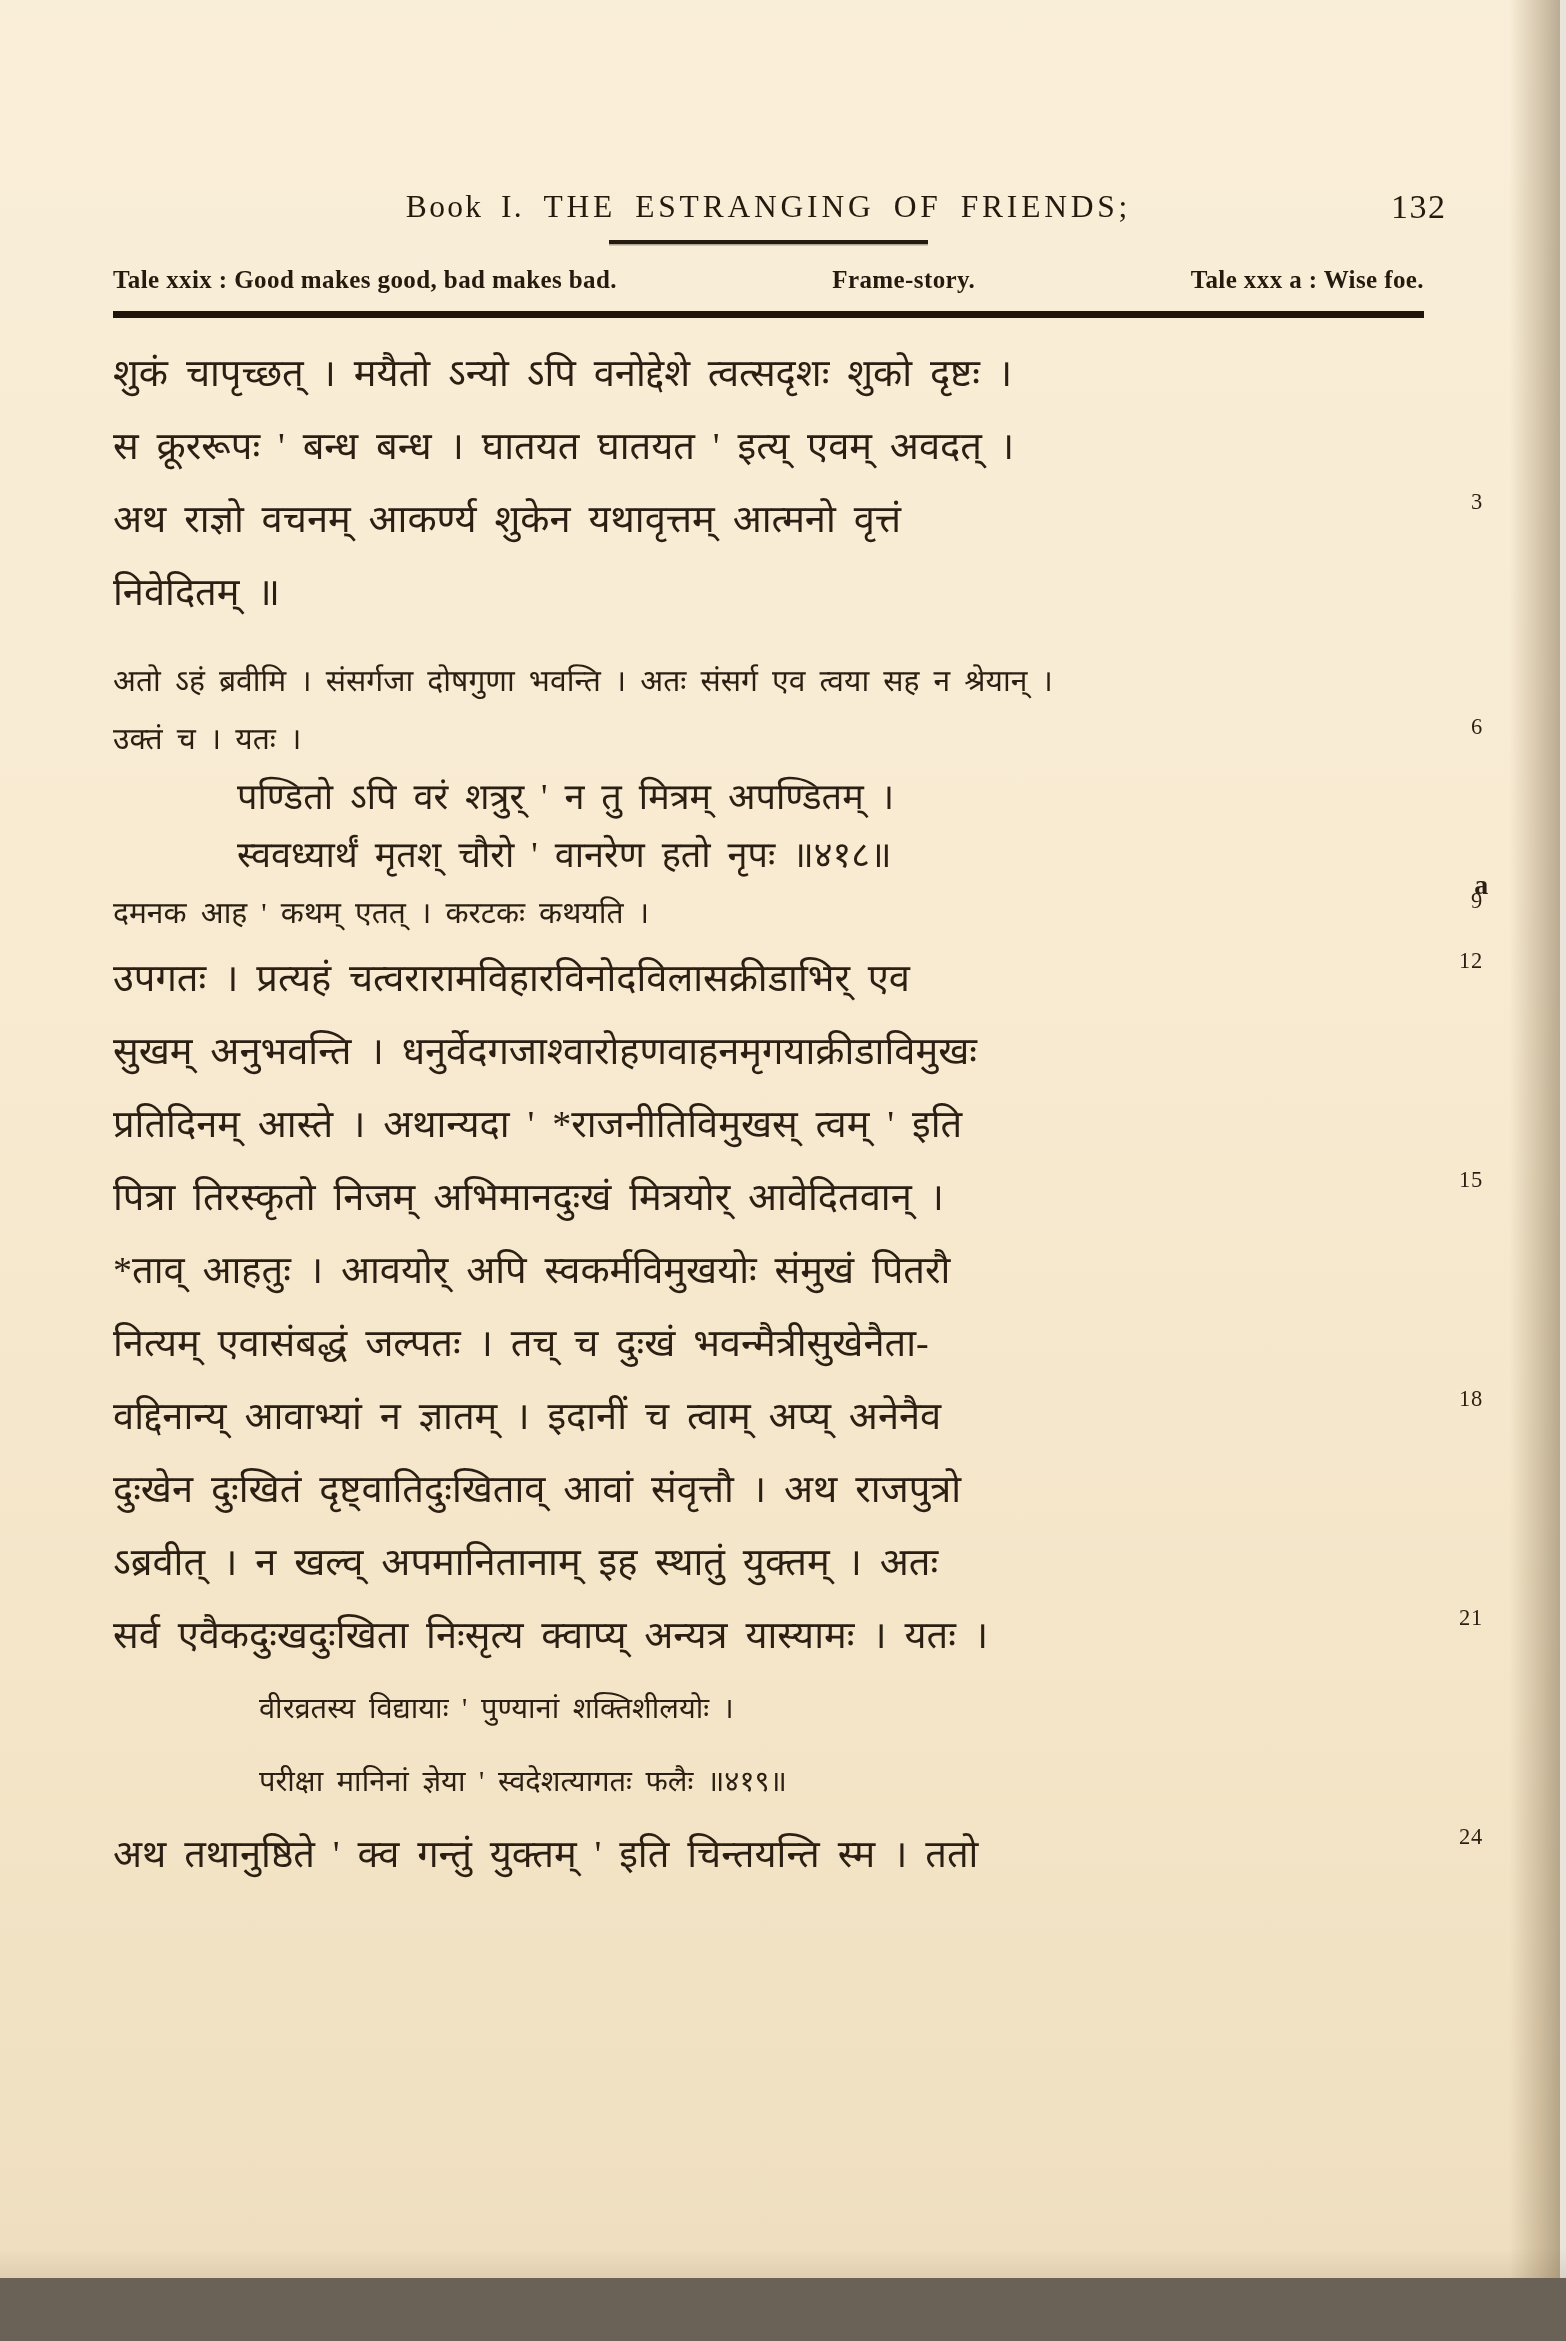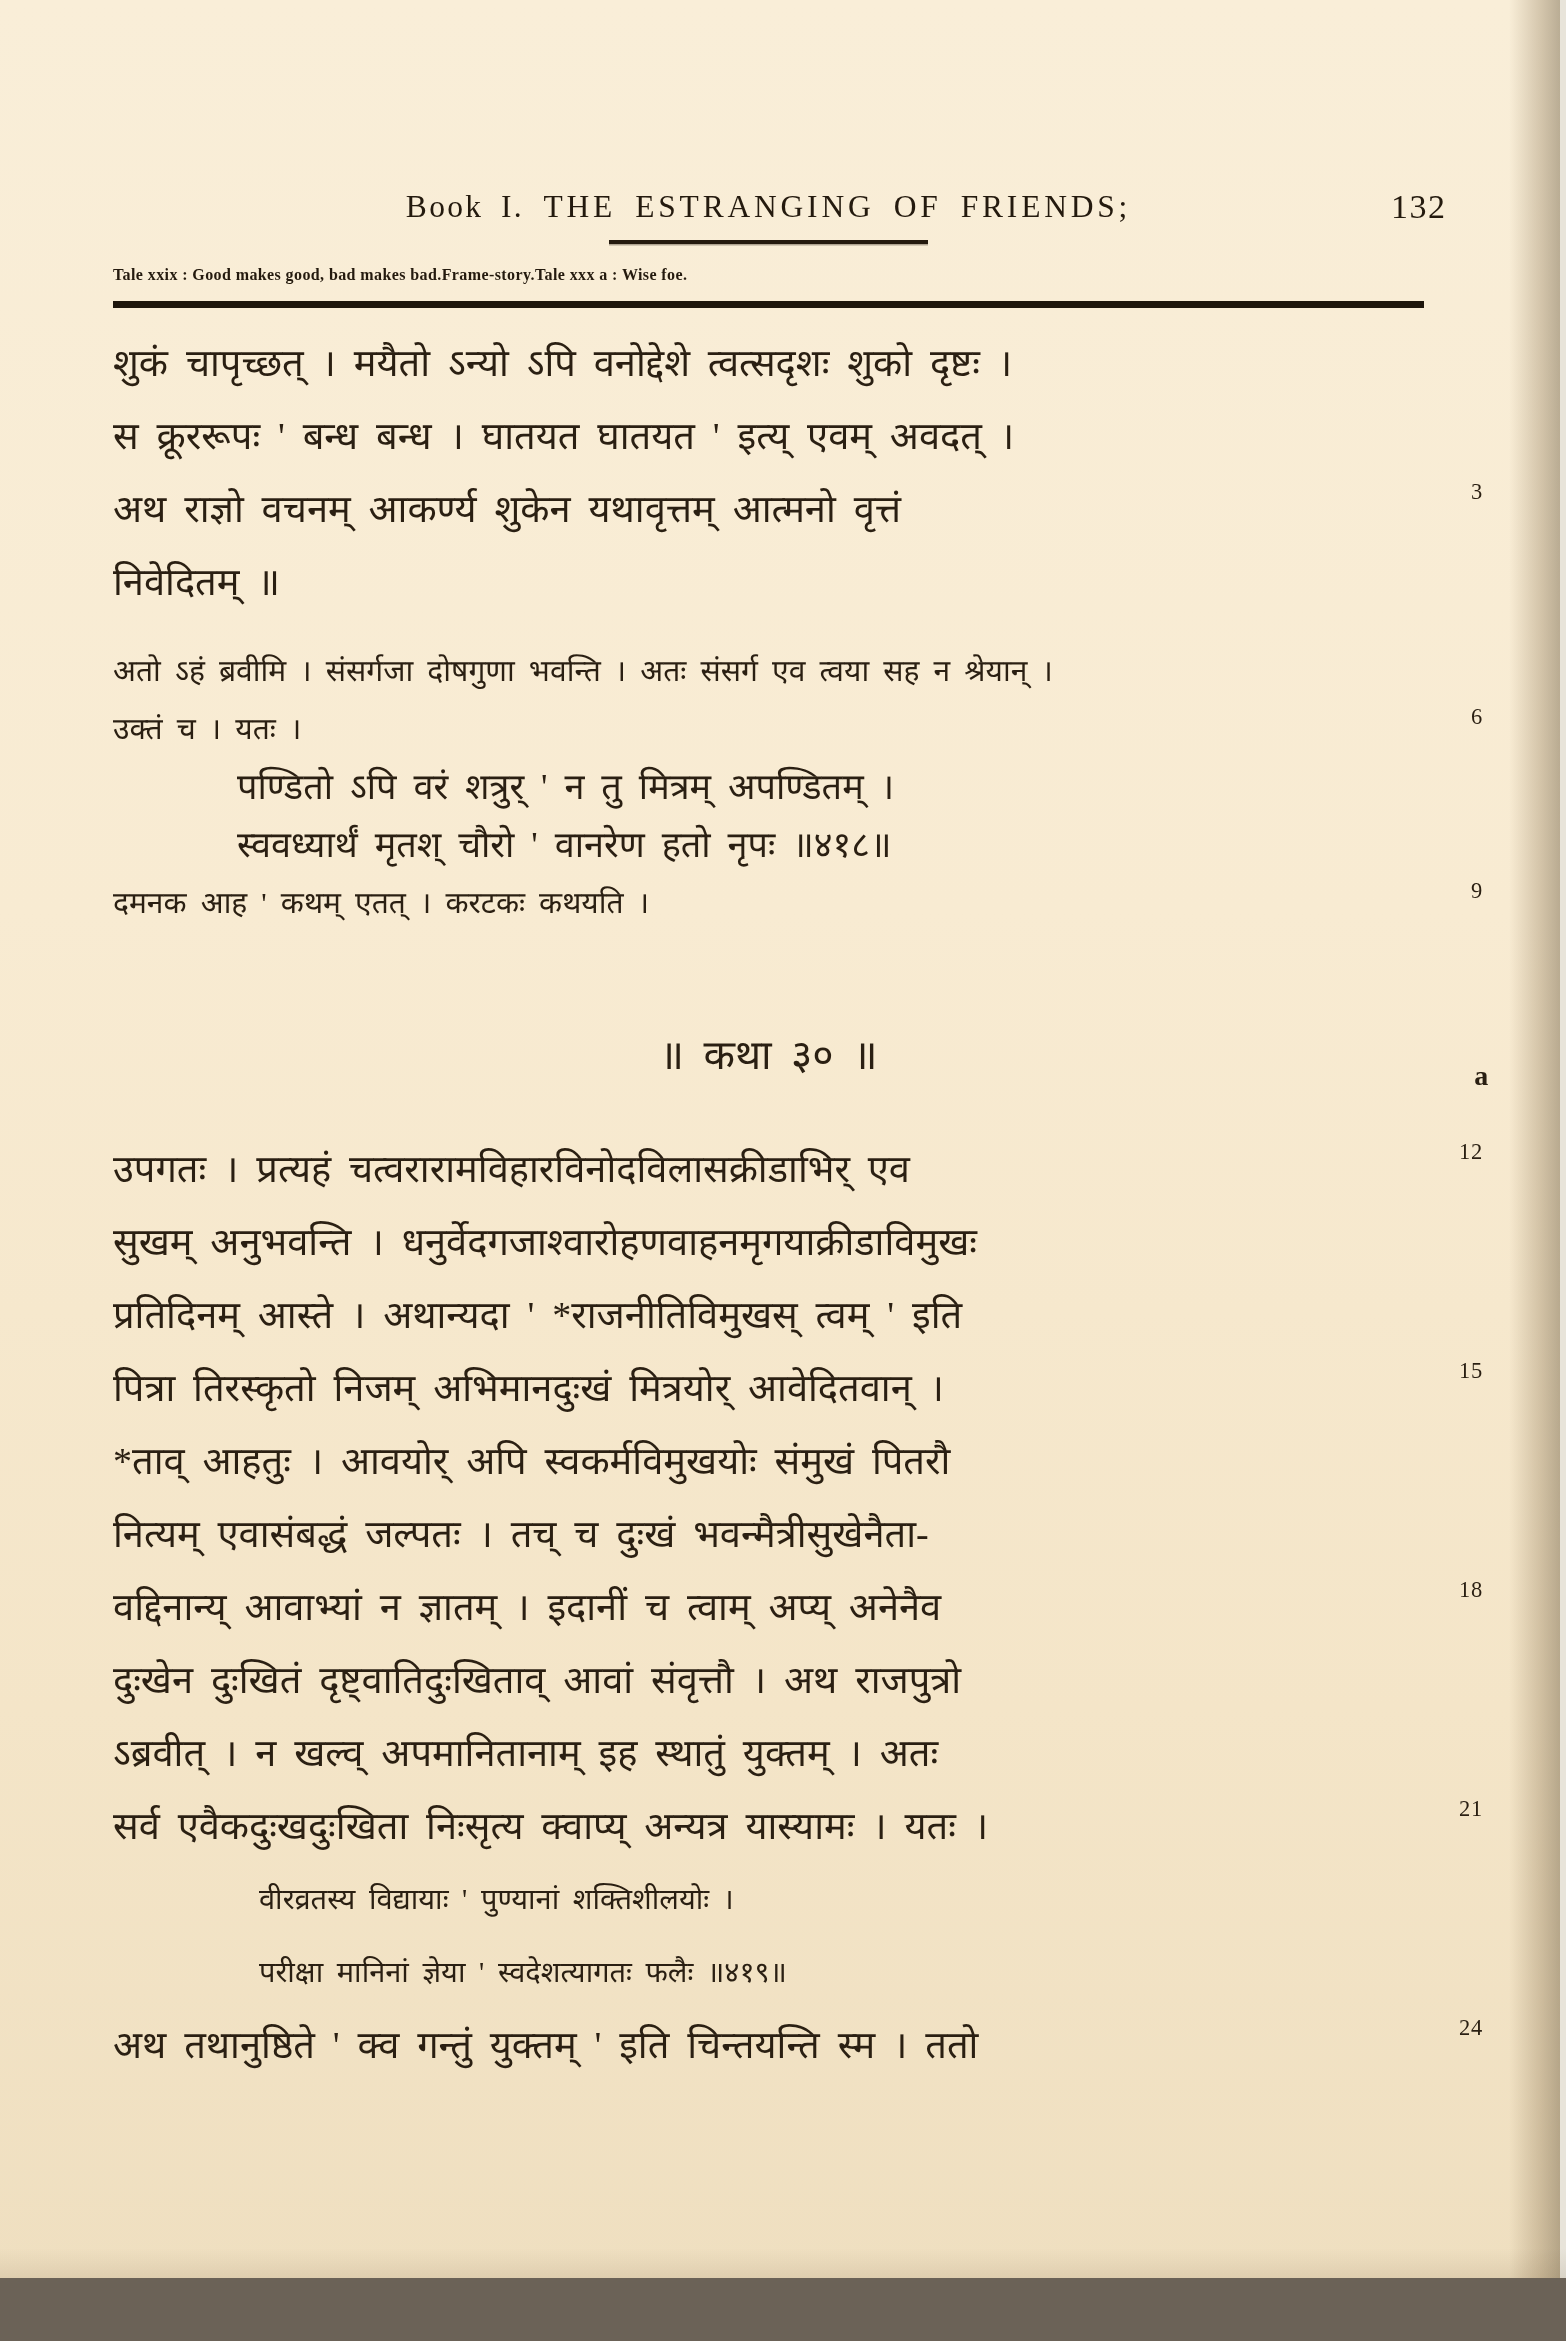--- a/index.html
+++ b/index.html
@@ -21,22 +21,22 @@
   .shadow-bottom{position:absolute;left:0;right:0;bottom:0;height:30px;pointer-events:none;
     background:linear-gradient(to top,rgba(110,90,60,0.12),rgba(110,90,60,0));}
 
   
   .running-head{position:relative;text-align:center;white-space:nowrap;
     font-size:31.5px;letter-spacing:3.8px;word-spacing:7.5px;color:#241a0e;}
   .running-head .book{margin-right:19.5px;letter-spacing:2.3px;}
   .pageno{position:absolute;right:-22.5px;top:-1.5px;font-size:34px;letter-spacing:1.5px;}
   .head-rule{width:319px;height:3.8px;background:#241a0e;margin:15px auto 0 auto;
     box-shadow:0 1.5px 0 rgba(36,26,14,0.35);}
-  .tale-row{display:flex;justify-content:flex-start;align-items:baseline;
-    margin-top:22.5px;font-weight:bold;font-size:16px;letter-spacing:0.4px;color:#241a0e;white-space:nowrap;}
+  .tale-row{display:flex;justify-content:space-between;align-items:baseline;
+    margin-top:22.5px;font-weight:bold;font-size:25px;letter-spacing:0.4px;color:#241a0e;white-space:nowrap;}
   .thick-rule{height:6.8px;background:#1e160c;margin-top:16.5px;}
 
   
   .body-text{margin-top:19.5px;}
   .line{position:relative;white-space:nowrap;}
   .line .dev{word-spacing:0.22em;}
   .line.prose-large{font-size:38px;line-height:73px;}
   .line.prose-small{font-size:30px;line-height:58px;}
   .line.verse-small{font-size:36px;line-height:58px;padding-left:124px;}
   .line.verse-large{font-size:29px;line-height:73px;padding-left:146px;}
@@ -105,24 +105,20 @@
   <div class="line verse-small">
     <span class="dev">स्ववध्यार्थं मृतश् चौरो ' वानरेण हतो नृपः ॥४१८॥</span>
     
   </div>
 
   <div class="line prose-small">
     <span class="dev">दमनक आह ' कथम् एतत् । करटकः कथयति ।</span>
     <span class="num">9</span>
   </div>
 
-  <div class="line story-heading">
-    <span class="dev">॥ कथा ३० ॥</span>
-    
-  </div>
 
   <div class="line prose-large">
     <span class="num num-letter">a</span>
   </div>
 
   <div class="line prose-large">
     <span class="dev">उपगतः । प्रत्यहं चत्वरारामविहारविनोदविलासक्रीडाभिर् एव</span>
     <span class="num">12</span>
   </div>
 

